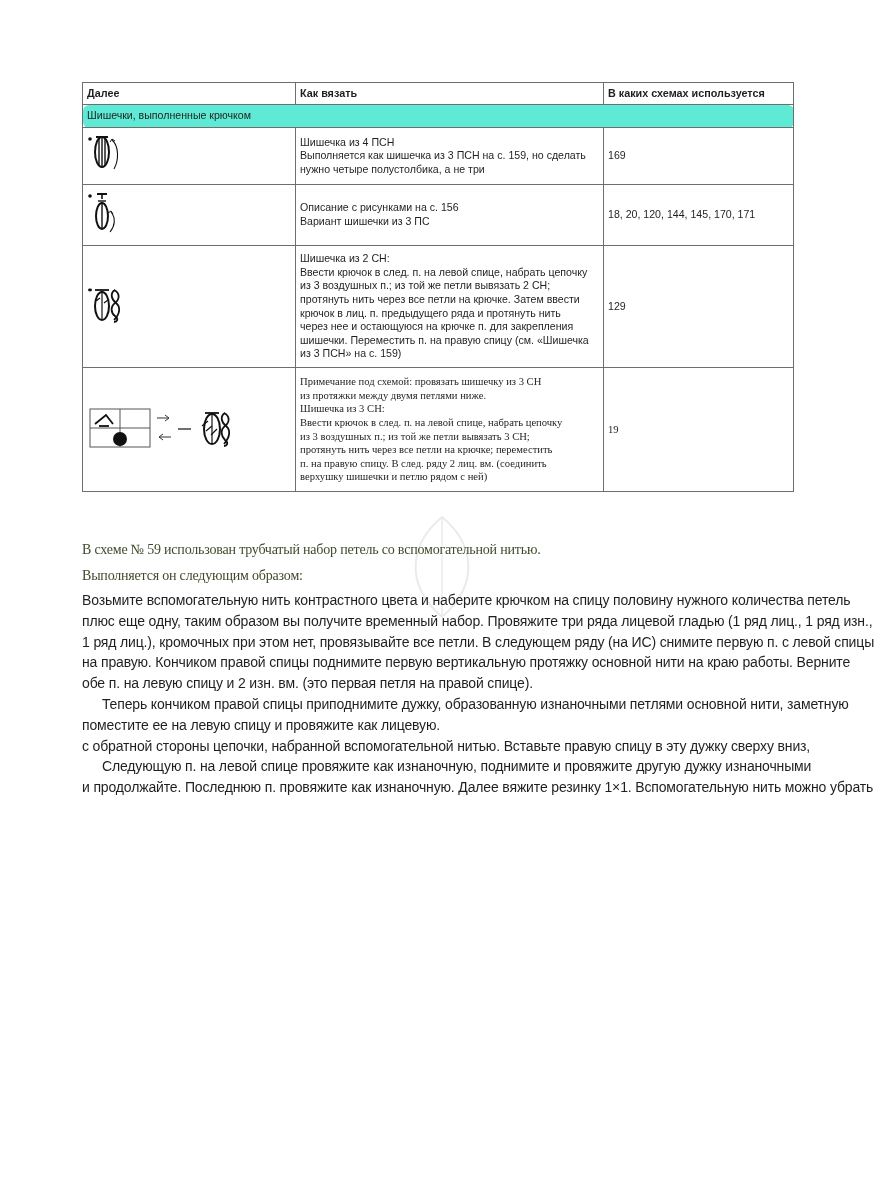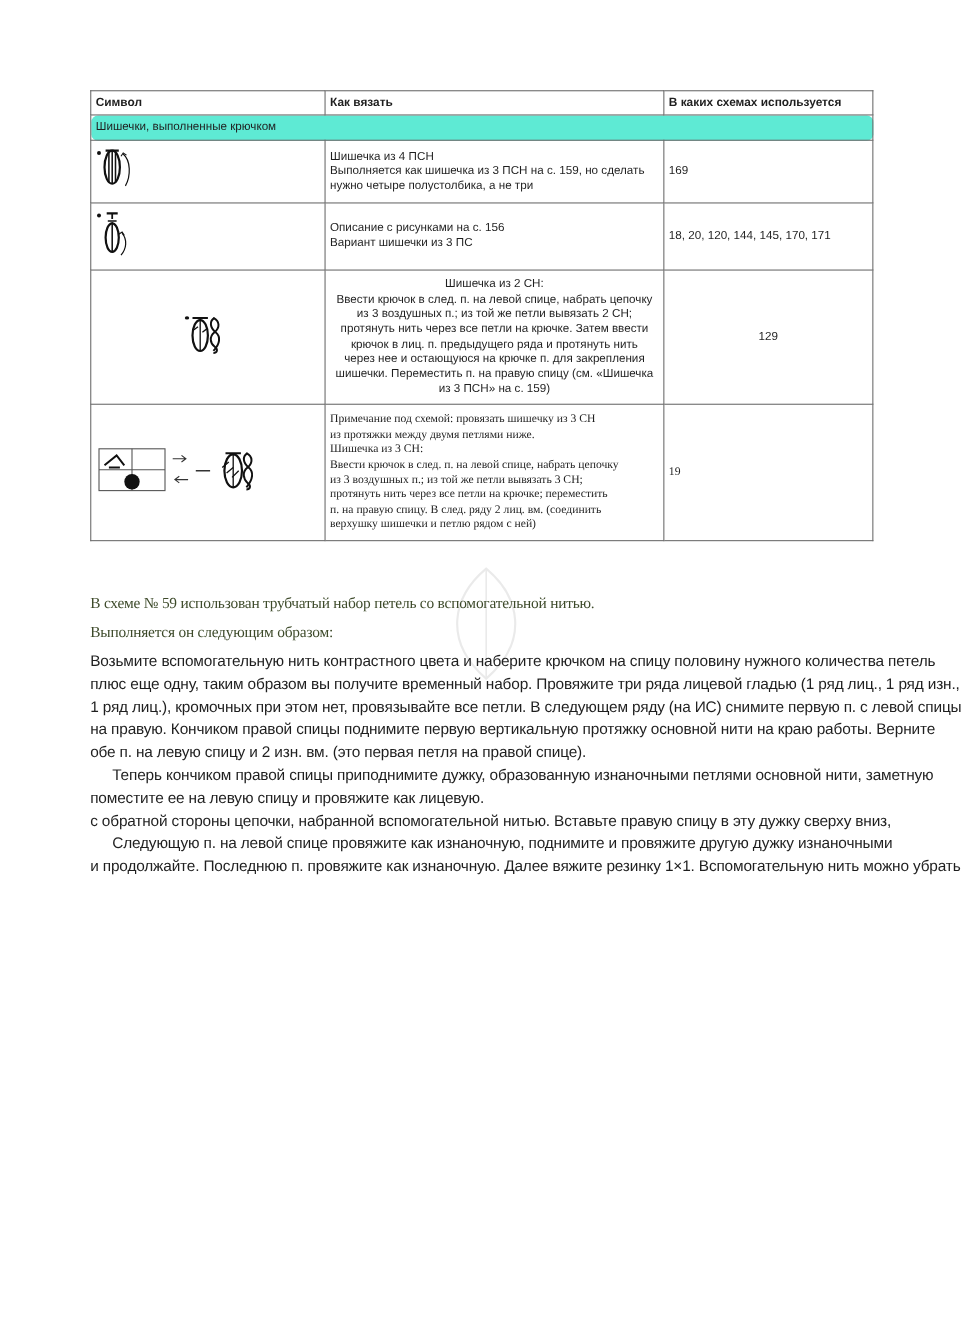--- a/index.html
+++ b/index.html
@@ -8,21 +8,21 @@
     .table-wrap { position: absolute; left: 82px; top: 82px; width: 711px; }
     table.symbols { border-collapse: collapse; width: 711px; table-layout: fixed; font-family: "Liberation Sans", sans-serif; font-size: 10.6px; line-height: 13.6px; color: #1f1f1f; }
     table.symbols td, table.symbols th { border: 1px solid #6e6e6e; padding: 0 4px; vertical-align: middle; text-align: left; }
     table.symbols th { font-weight: 700; height: 21px; font-size: 10.8px; }
     col.c1 { width: 213px; }
     col.c2 { width: 308px; }
     col.c3 { width: 190px; }
     tr.section td { background: #5eead4; height: 22px; border-radius: 6px; }
     tr.r1 td { height: 56px; }
     tr.r2 td { height: 60px; }
-    tr.r3 td { height: 121px; text-align: center; }
+    tr.r3 td { height: 121px; }
     tr.r4 td { height: 123px; font-family: Liberation Serif, serif; }
     .desc-line { display: block; }
     td.sym { padding: 0 0 0 3px; }
 
     .heading { position: absolute; left: 82px; top: 537px; width: 720px; font-family: "Liberation Serif", serif; font-size: 14px; line-height: 26px; color: #3d4a2a; letter-spacing: -0.2px; }
     .heading span { display: block; }
 
     .body-text { position: absolute; left: 82px; top: 590px; width: 730px; font-family: "Liberation Sans", sans-serif; font-size: 14px; line-height: 20.8px; color: #1f1f1f; letter-spacing: -0.15px; }
     .body-text p { margin: 0; }
     .body-text .line { display: block; white-space: nowrap; }
@@ -40,21 +40,21 @@
 
 <div class="table-wrap">
   <table class="symbols">
     <colgroup>
         <col class="c1">
         <col class="c2">
         <col class="c3">
       </colgroup>
     <tbody>
         <tr>
-      <th>Символ</th>
+      <th>Далее</th>
       <th>Как вязать</th>
       <th>В каких схемах используется</th>
     </tr>
     <tr class="section">
       <td colspan="3">Шишечки, выполненные крючком</td>
     </tr>
 
     <tr class="r1">
       <td class="sym">
         <svg width="40" height="44" viewBox="0 0 40 44">

